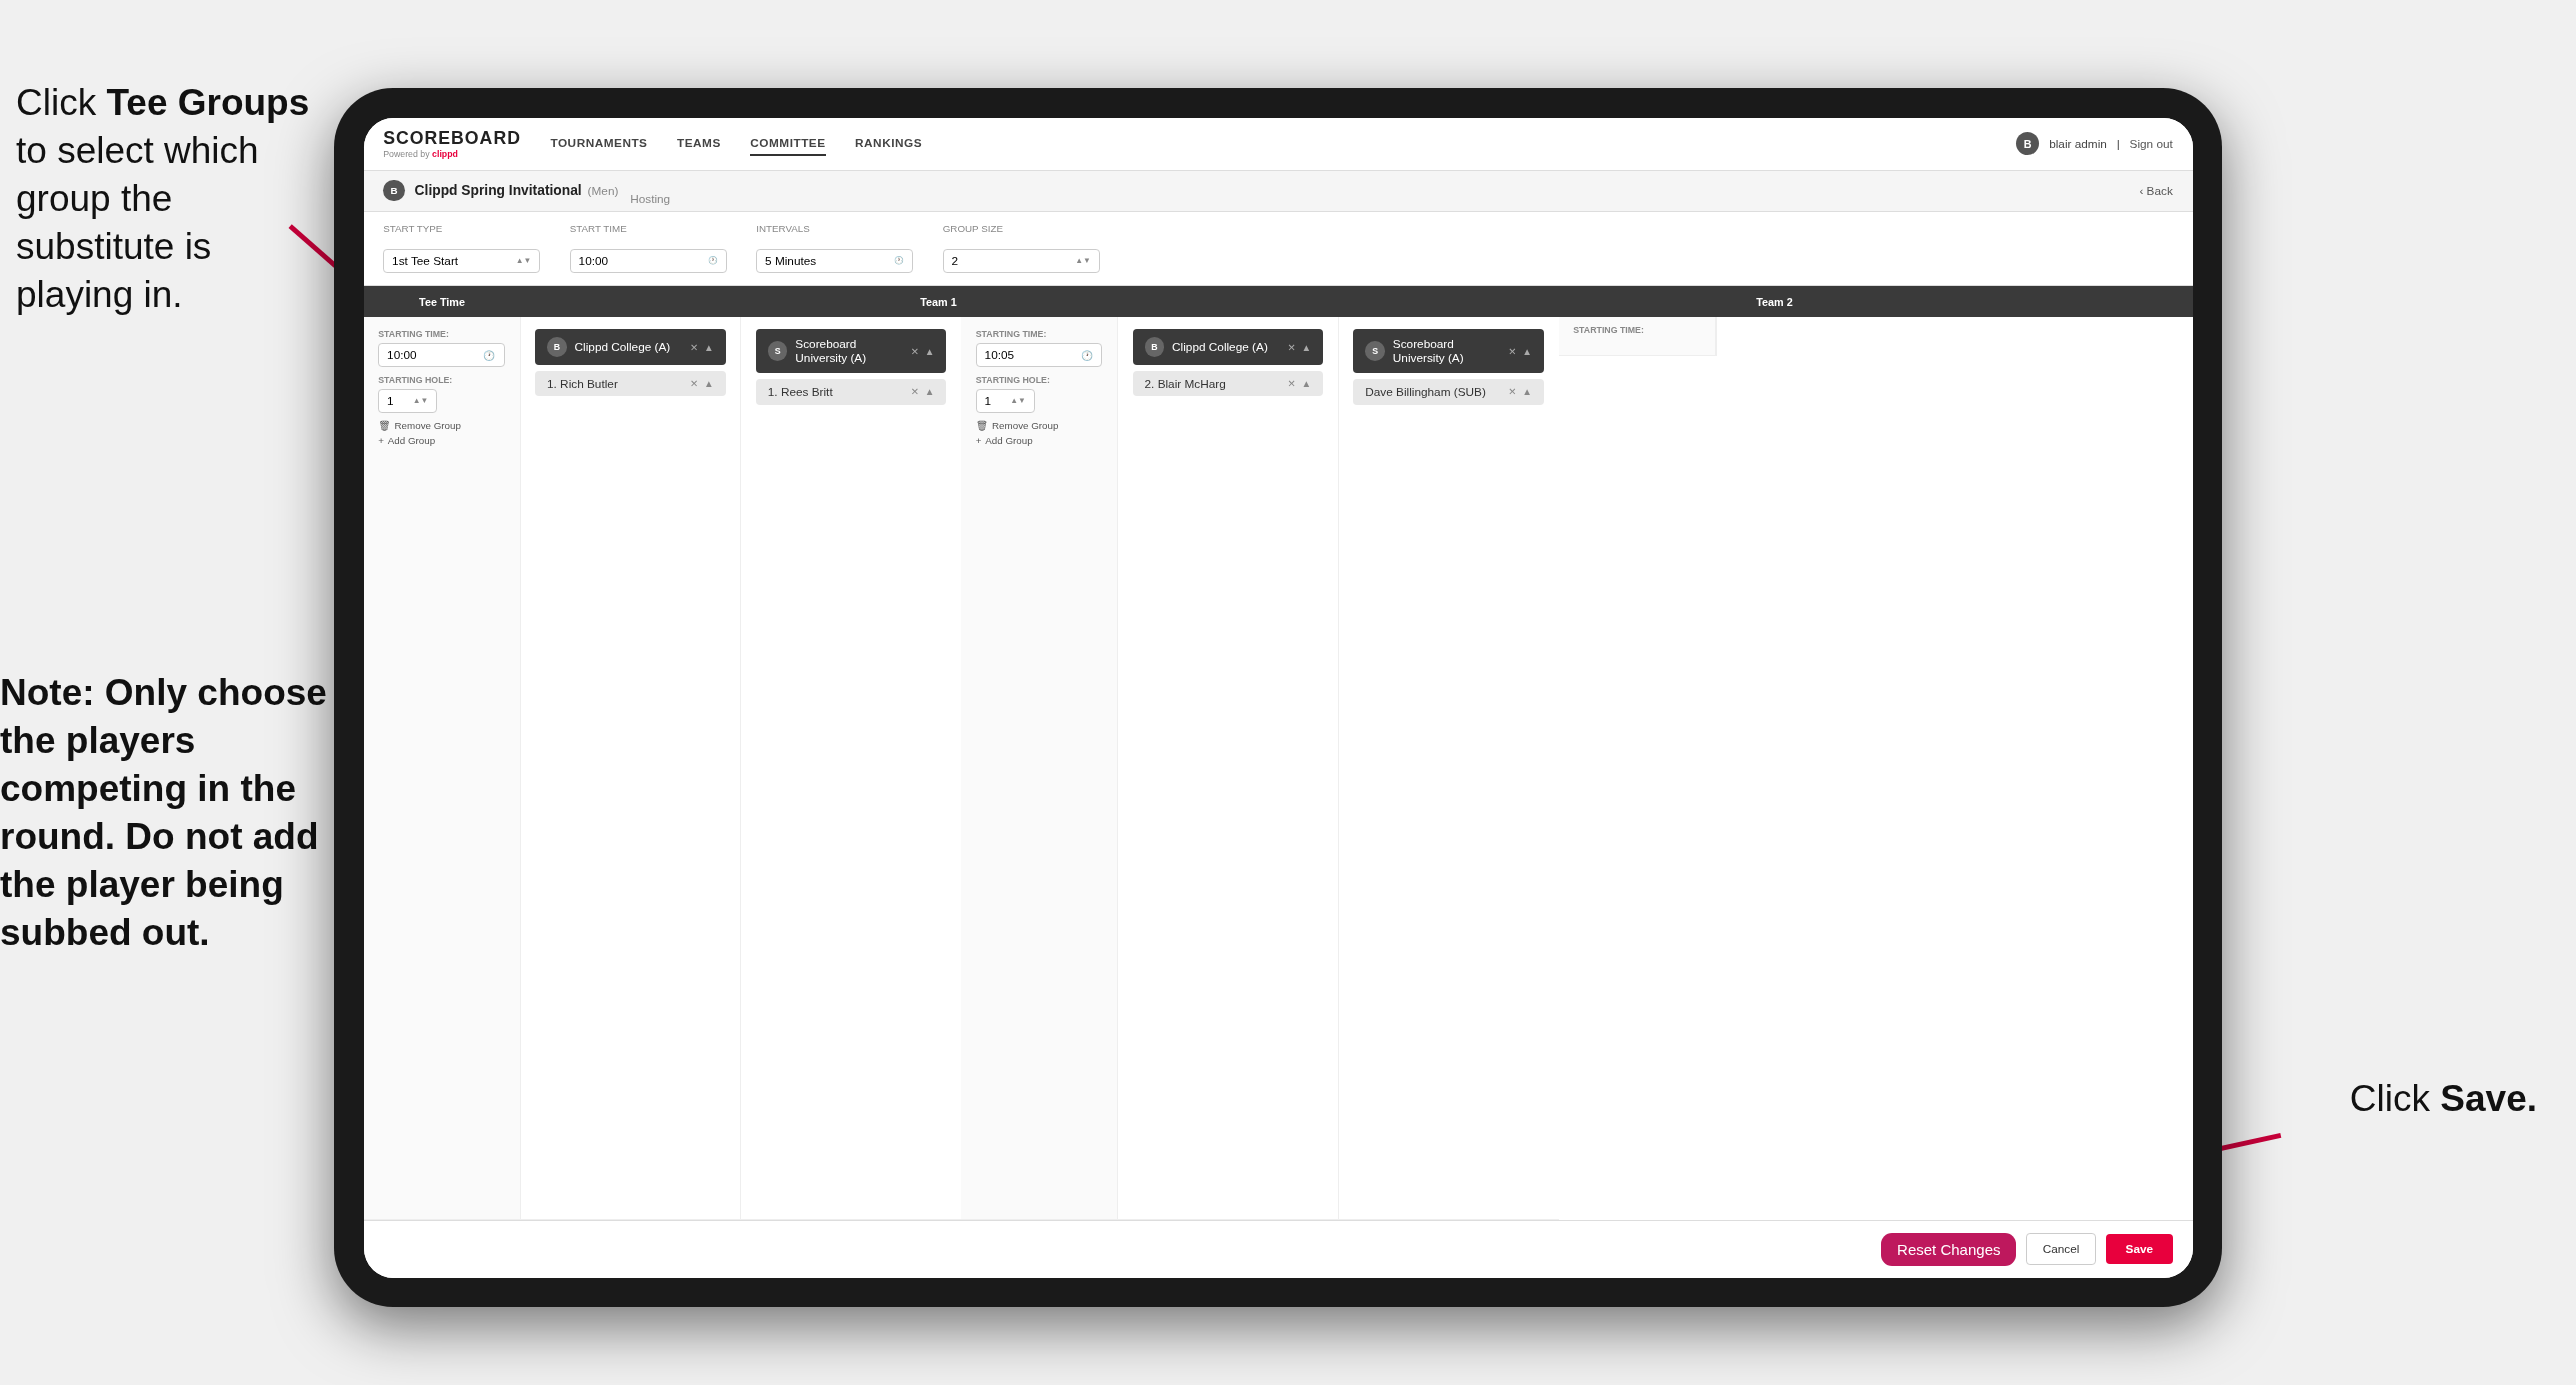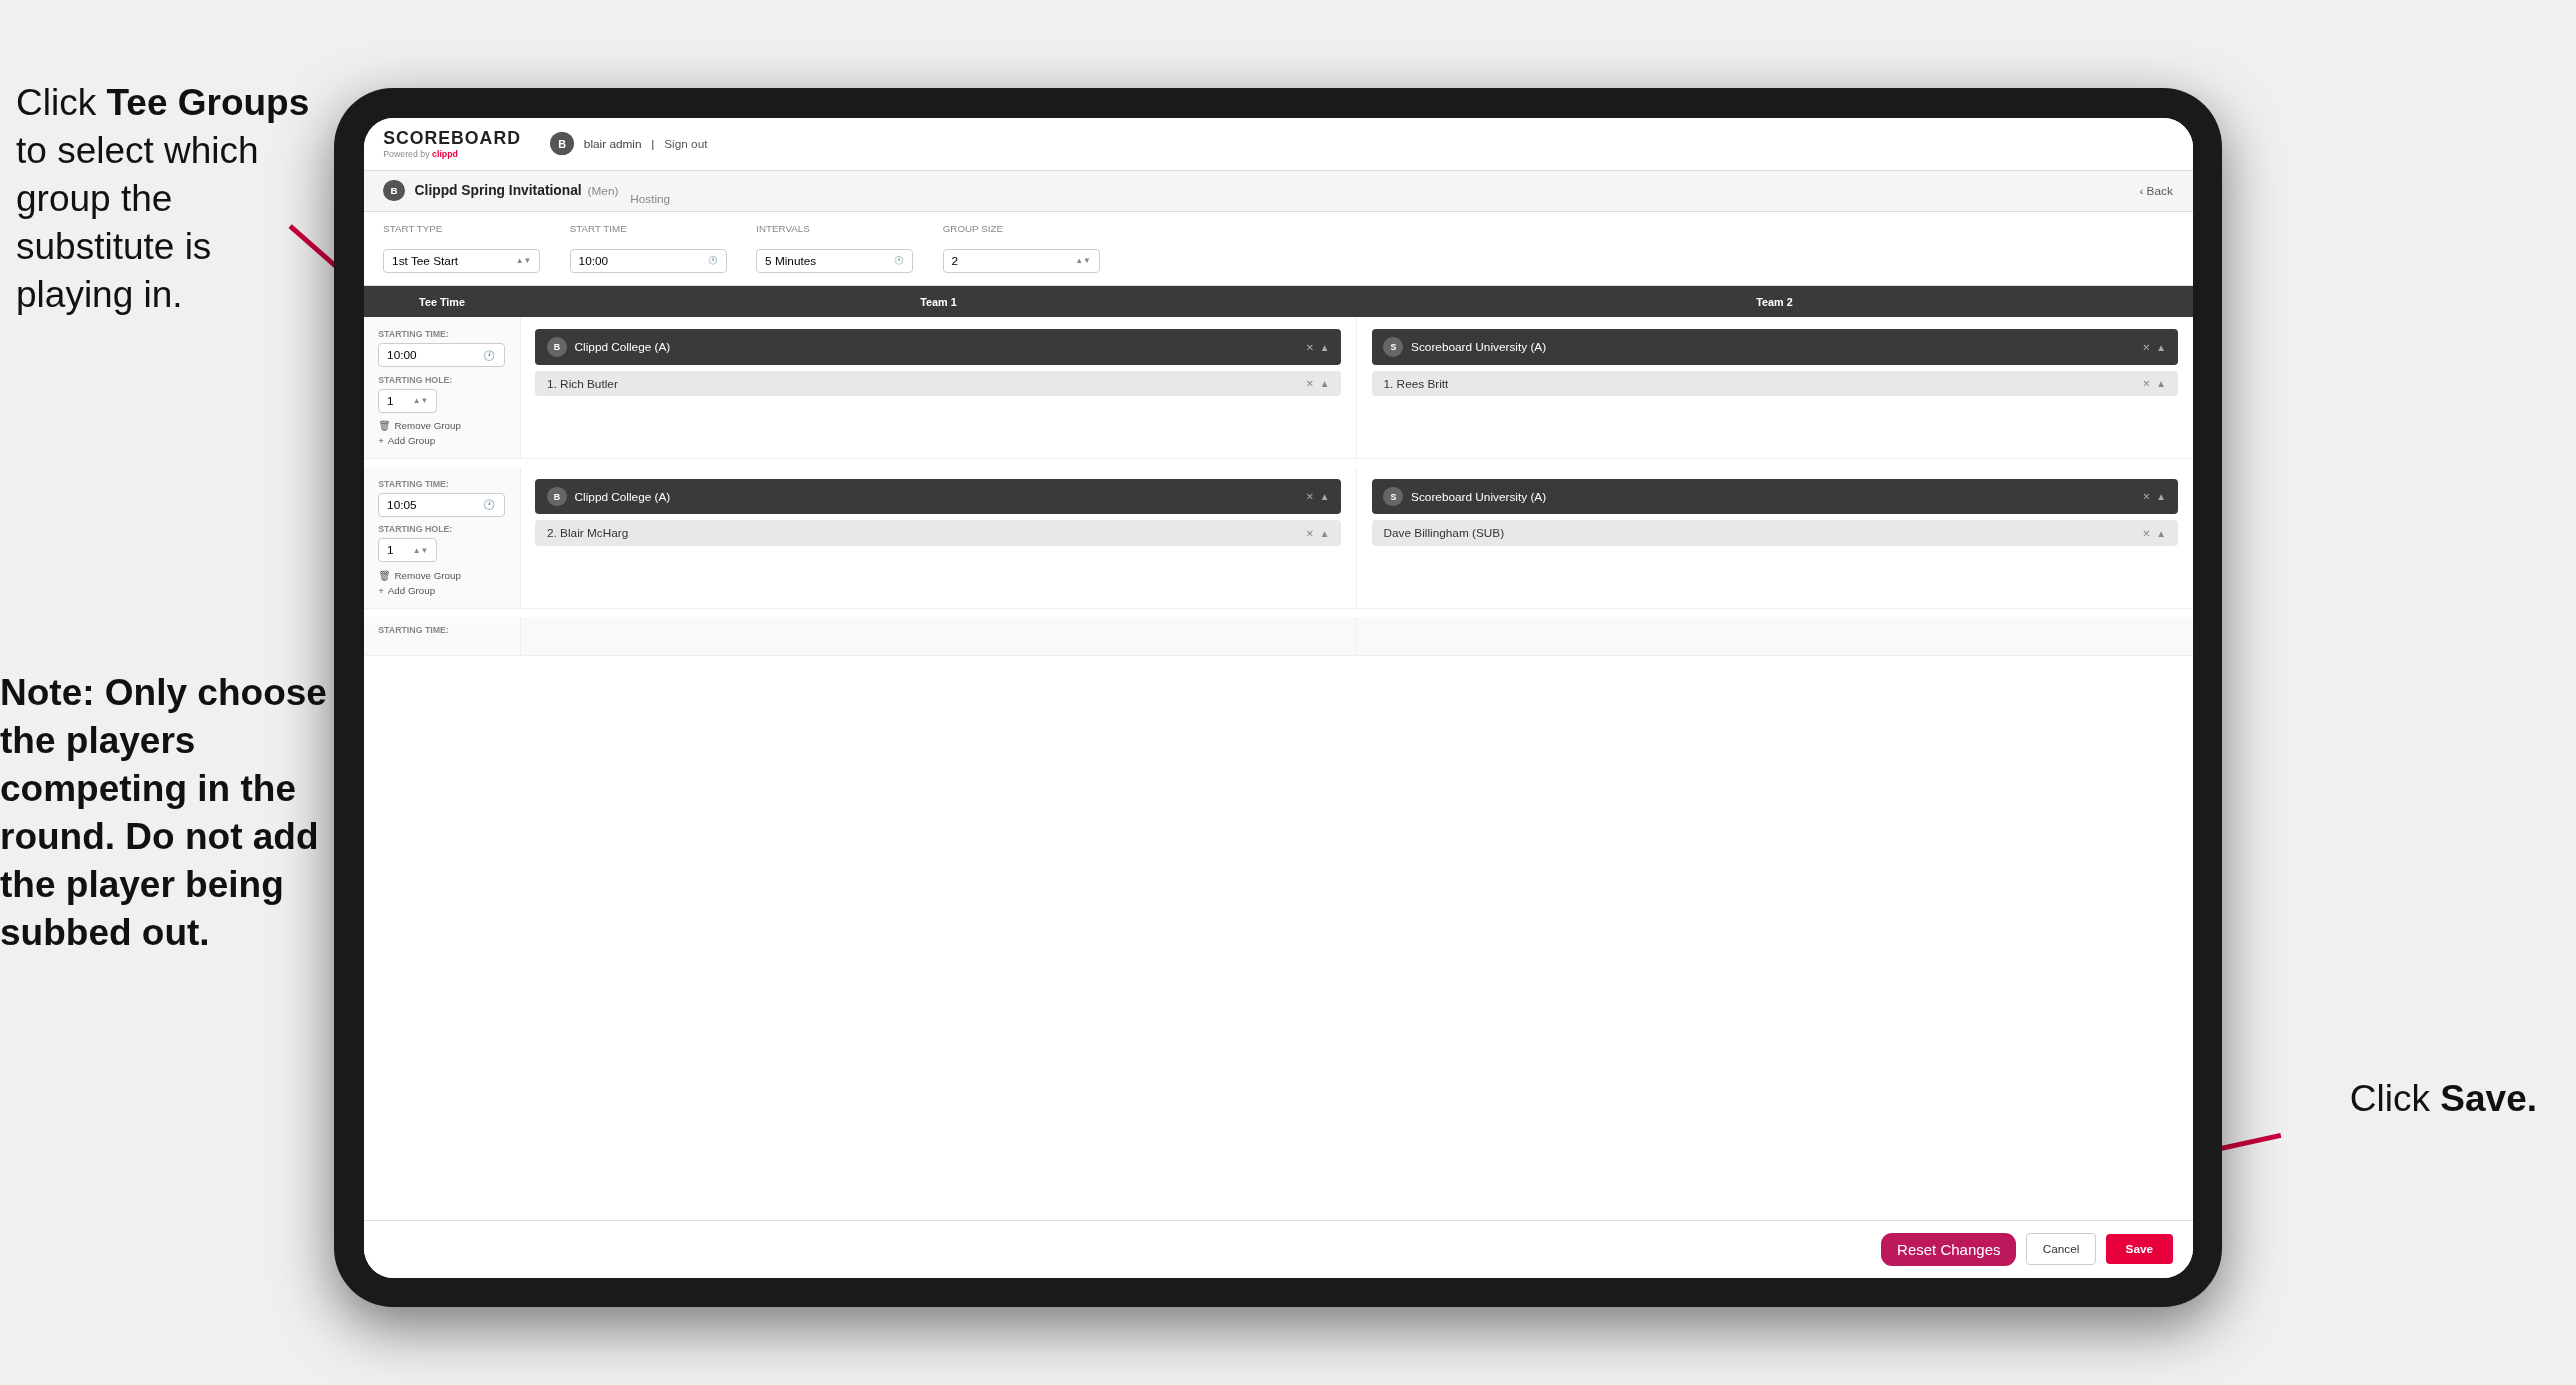--- a/index.html
+++ b/index.html
@@ -240,22 +240,21 @@
       font-weight: 700;
       color: #fff;
       text-align: center;
     }
 
     
     .content-area {
       flex: 1;
       overflow-y: auto;
       display: flex;
-      flex-direction: column;
-      gap: 8px;
+      flex-direction: row;
     }
 
     
     .group-row {
       display: flex;
       border-bottom: 1px solid #eee;
     }
     .tee-control {
       width: 157px;
       flex-shrink: 0;
@@ -466,20 +465,26 @@
 
     <div class="navbar">
       <div class="logo-area">
         <span class="logo-scoreboard">
           <span>SCOREBOARD</span>
         </span>
         <span class="logo-powered">
           <span>Powered by </span><span class="logo-clippd">clippd</span>
         </span>
       </div>
+      <div class="nav-links">
+        <span class="nav-link">TOURNAMENTS</span>
+        <span class="nav-link">TEAMS</span>
+        <span class="nav-link active">COMMITTEE</span>
+        <span class="nav-link">RANKINGS</span>
+      </div>
       <div class="nav-user">
         <div class="nav-avatar">B</div>
         <span>blair admin</span>
         <span>|</span>
         <span style="cursor:pointer;color:#555;">Sign out</span>
       </div>
     </div>
 
     <div class="breadcrumb-bar">
       <div class="breadcrumb-icon">B</div>

